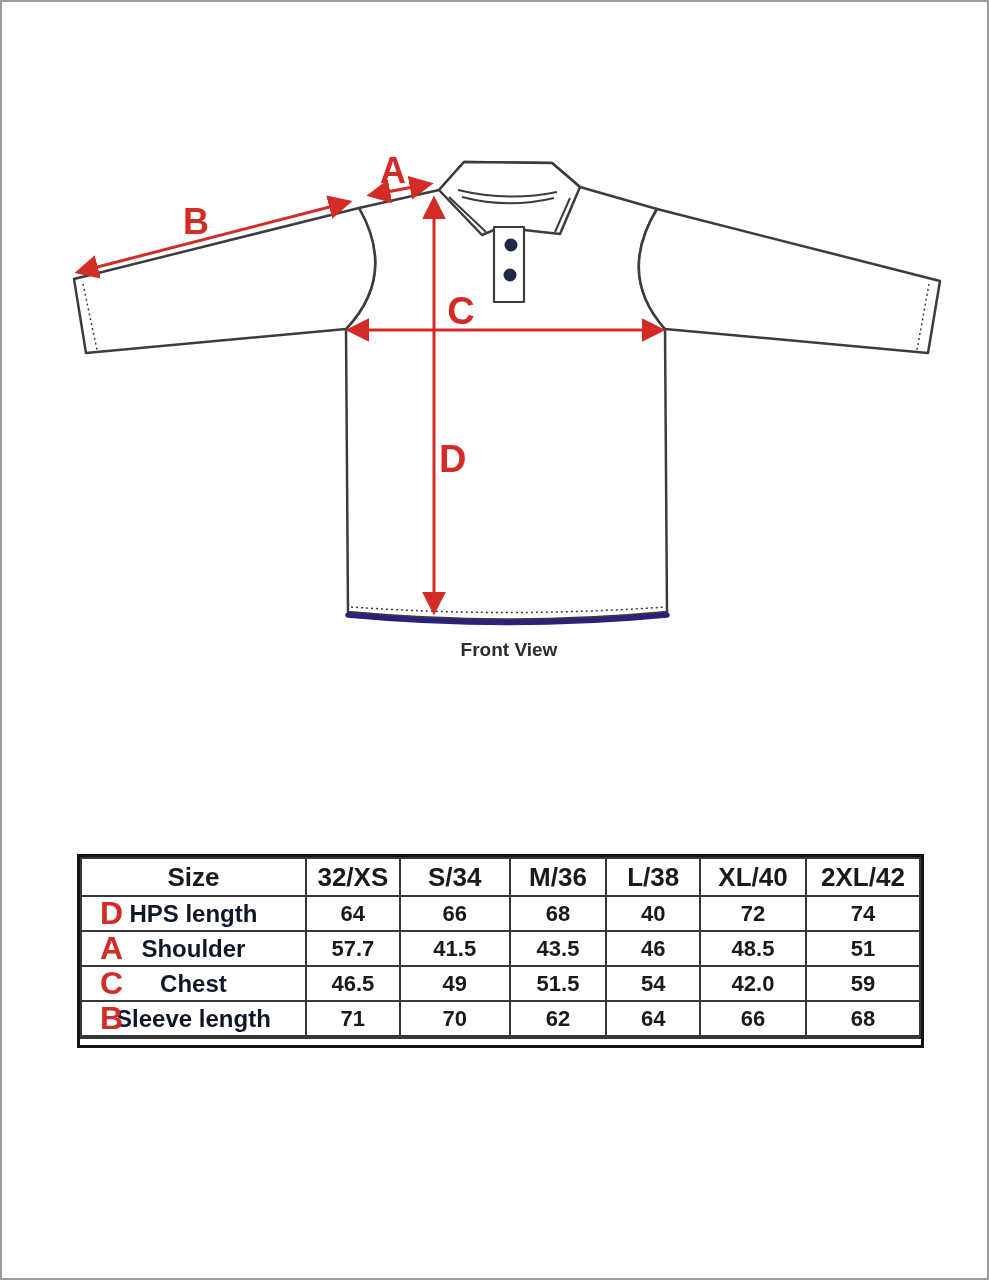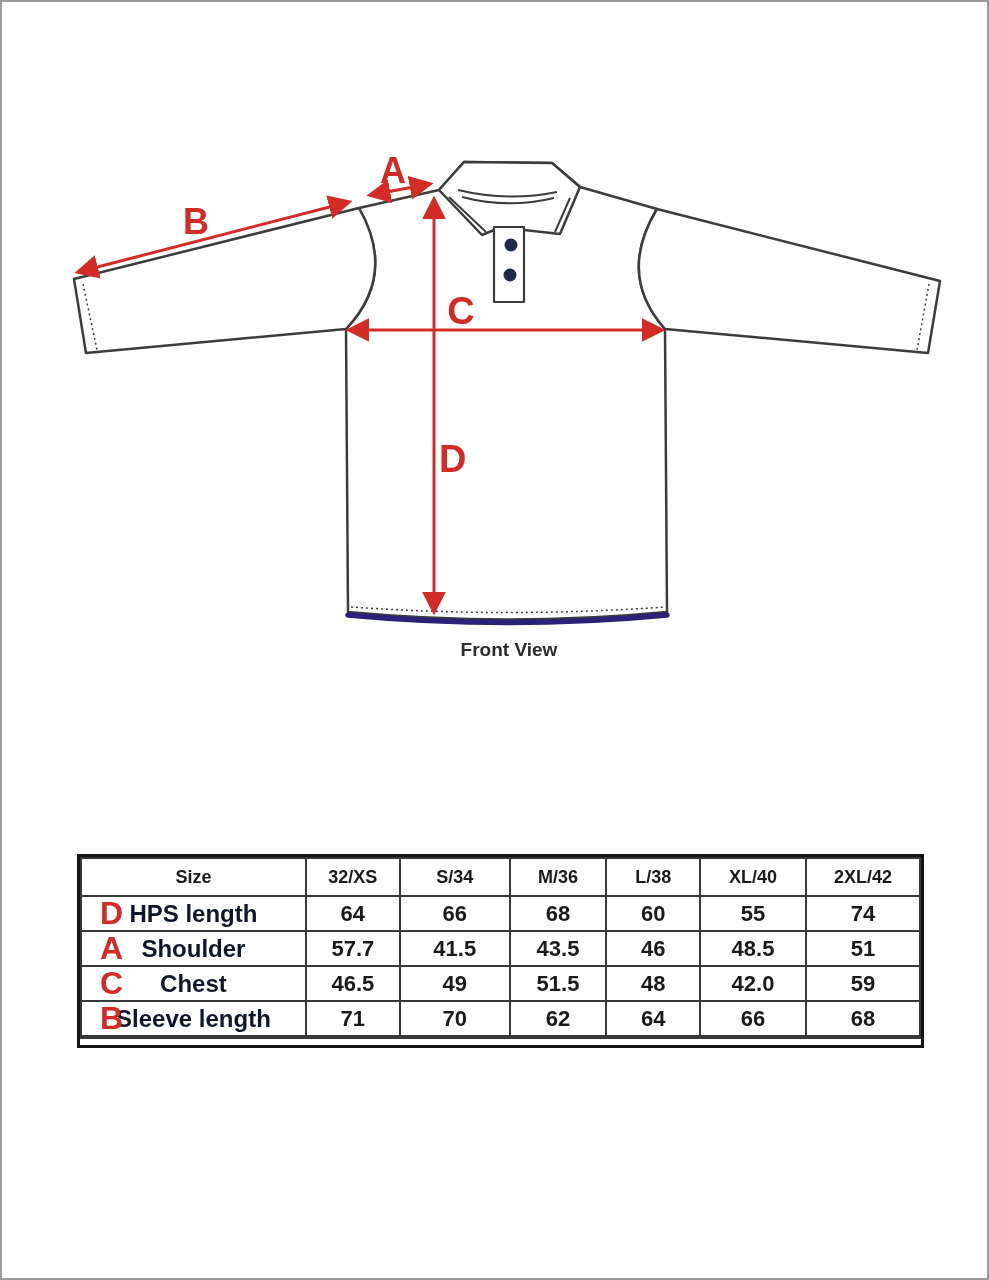--- a/index.html
+++ b/index.html
@@ -48,21 +48,21 @@
     border: 2px solid #383838;
     text-align: center;
     vertical-align: middle;
     padding: 0;
     color: #1a1a1a;
     overflow: hidden;
     white-space: nowrap;
   }
   .size-chart thead th {
     height: 36px;
-    font-size: 18px;
+    font-size: 26px;
     font-weight: bold;
   }
   .size-chart tbody td { height: 33px; }
   .value-cell { font-size: 22px; font-weight: bold; }
   .label-cell { position: relative; }
   .row-letter {
     position: absolute;
     left: 18px;
     top: 50%;
     transform: translateY(-53%);
@@ -169,22 +169,22 @@
       </thead>
       <tbody>
         <tr>
           <td class="label-cell">
             <span class="row-letter">D</span>
             <span class="row-label">HPS length</span>
           </td>
           <td class="value-cell">64</td>
           <td class="value-cell">66</td>
           <td class="value-cell">68</td>
-          <td class="value-cell">60</td>
-          <td class="value-cell">55</td>
+          <td class="value-cell">40</td>
+          <td class="value-cell">72</td>
           <td class="value-cell">74</td>
         </tr>
         <tr>
           <td class="label-cell">
             <span class="row-letter">A</span>
             <span class="row-label">Shoulder</span>
           </td>
           <td class="value-cell">57.7</td>
           <td class="value-cell">41.5</td>
           <td class="value-cell">43.5</td>
@@ -193,21 +193,21 @@
           <td class="value-cell">51</td>
         </tr>
         <tr>
           <td class="label-cell">
             <span class="row-letter">C</span>
             <span class="row-label">Chest</span>
           </td>
           <td class="value-cell">46.5</td>
           <td class="value-cell">49</td>
           <td class="value-cell">51.5</td>
-          <td class="value-cell">48</td>
+          <td class="value-cell">54</td>
           <td class="value-cell">42.0</td>
           <td class="value-cell">59</td>
         </tr>
         <tr>
           <td class="label-cell">
             <span class="row-letter">B</span>
             <span class="row-label">Sleeve length</span>
           </td>
           <td class="value-cell">71</td>
           <td class="value-cell">70</td>

